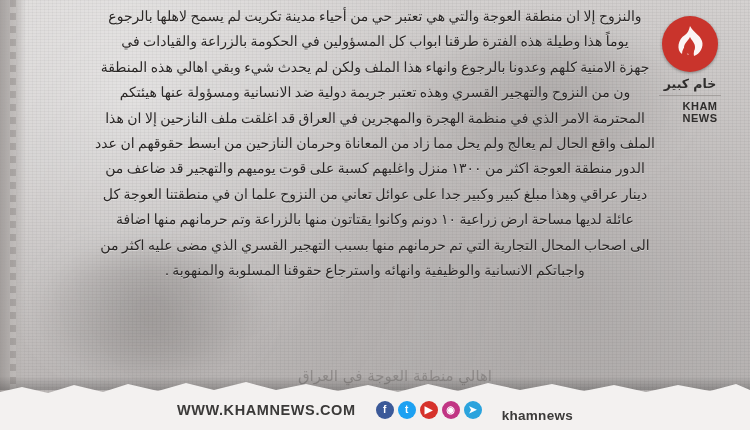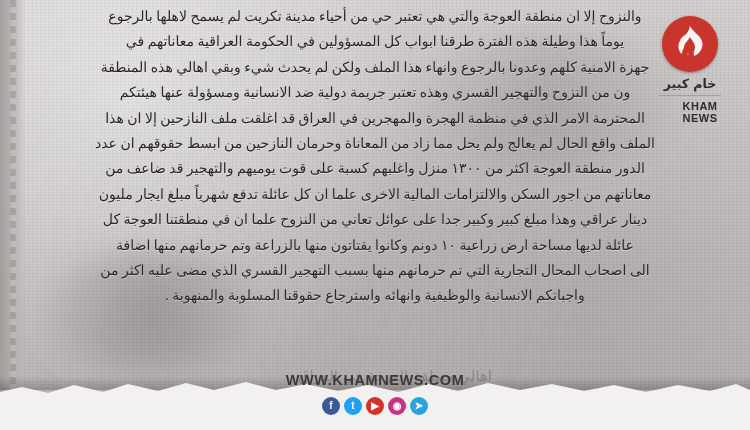--- a/index.html
+++ b/index.html
@@ -71,21 +71,21 @@
     box-shadow:0 -2px 6px rgba(0,0,0,.18);
   }
   .tear-shadow{
     position:absolute;left:0;bottom:40px;width:750px;height:14px;
     background:linear-gradient(180deg,rgba(0,0,0,0),rgba(0,0,0,.22));
     pointer-events:none;
   }
 
   .footer{
     position:absolute;left:0;bottom:0;width:750px;height:40px;
-    display:flex;align-items:center;justify-content:center;gap:9px;flex-direction:column;
+    display:flex;align-items:center;justify-content:center;gap:20px;
   }
   .site{
     font-family:"Liberation Sans",sans-serif;
     font-size:14.5px;font-weight:700;letter-spacing:.6px;color:#3b3a39;
   }
   .socials{display:flex;align-items:center;gap:4px;}
   .s-ic{
     width:18px;height:18px;border-radius:50%;
     display:flex;align-items:center;justify-content:center;
     color:#fff;font-family:"Liberation Sans",sans-serif;font-size:10px;font-weight:700;
@@ -127,27 +127,26 @@
 
 <div class="page">
 
   <div class="grain"></div>
   <div class="smudge" style="left:40px;top:250px;width:220px;height:120px;"></div>
   <div class="smudge" style="left:420px;top:30px;width:260px;height:140px;opacity:.22;"></div>
   <div class="torn-left"></div>
 
   <div class="doc-text">
     <p class="line">والنزوح إلا ان منطقة العوجة والتي هي تعتبر حي من أحياء مدينة تكريت لم يسمح لاهلها بالرجوع</p>
-    <p class="line">يوماً هذا وطيلة هذه الفترة طرقنا ابواب كل المسؤولين في الحكومة العراقية معاناتهم في</p>
+    <p class="line">يوماً هذا وطيلة هذه الفترة طرقنا ابواب كل المسؤولين في الحكومة بالزراعة والقيادات في</p>
     <p class="line">جهزة الامنية كلهم وعدونا بالرجوع وانهاء هذا الملف ولكن لم يحدث شيء وبقي اهالي هذه المنطقة</p>
     <p class="line">ون من النزوح والتهجير القسري وهذه تعتبر جريمة دولية ضد الانسانية ومسؤولة عنها هيئتكم</p>
     <p class="line">المحترمة الامر الذي في منظمة الهجرة والمهجرين في العراق قد اغلقت ملف النازحين إلا ان هذا</p>
     <p class="line">الملف واقع الحال لم يعالج ولم يحل مما زاد من المعاناة وحرمان النازحين من ابسط حقوقهم ان عدد</p>
     <p class="line">الدور منطقة العوجة اكثر من ١٣٠٠ منزل واغلبهم كسبة على قوت يوميهم والتهجير قد ضاعف من</p>
-    <p class="line">معاناتهم من اجور السكن والالتزامات المالية الاخرى علما ان كل عائلة تدفع شهرياً مبلغ ايجار مليون</p>
     <p class="line">دينار عراقي وهذا مبلغ كبير وكبير جدا على عوائل تعاني من النزوح علما ان في منطقتنا العوجة كل</p>
     <p class="line">عائلة لديها مساحة ارض زراعية ١٠ دونم وكانوا يقتاتون منها بالزراعة وتم حرمانهم منها اضافة</p>
     <p class="line">الى اصحاب المحال التجارية التي تم حرمانهم منها بسبب التهجير القسري الذي مضى عليه اكثر من</p>
     <p class="line">واجباتكم الانسانية والوظيفية وانهائه واسترجاع حقوقنا المسلوبة والمنهوبة .</p>
   </div>
 
   <div class="faded">اهالي منطقة العوجة في العراق</div>
 
   <div class="logo-wrap">
     <div class="logo-mark">

